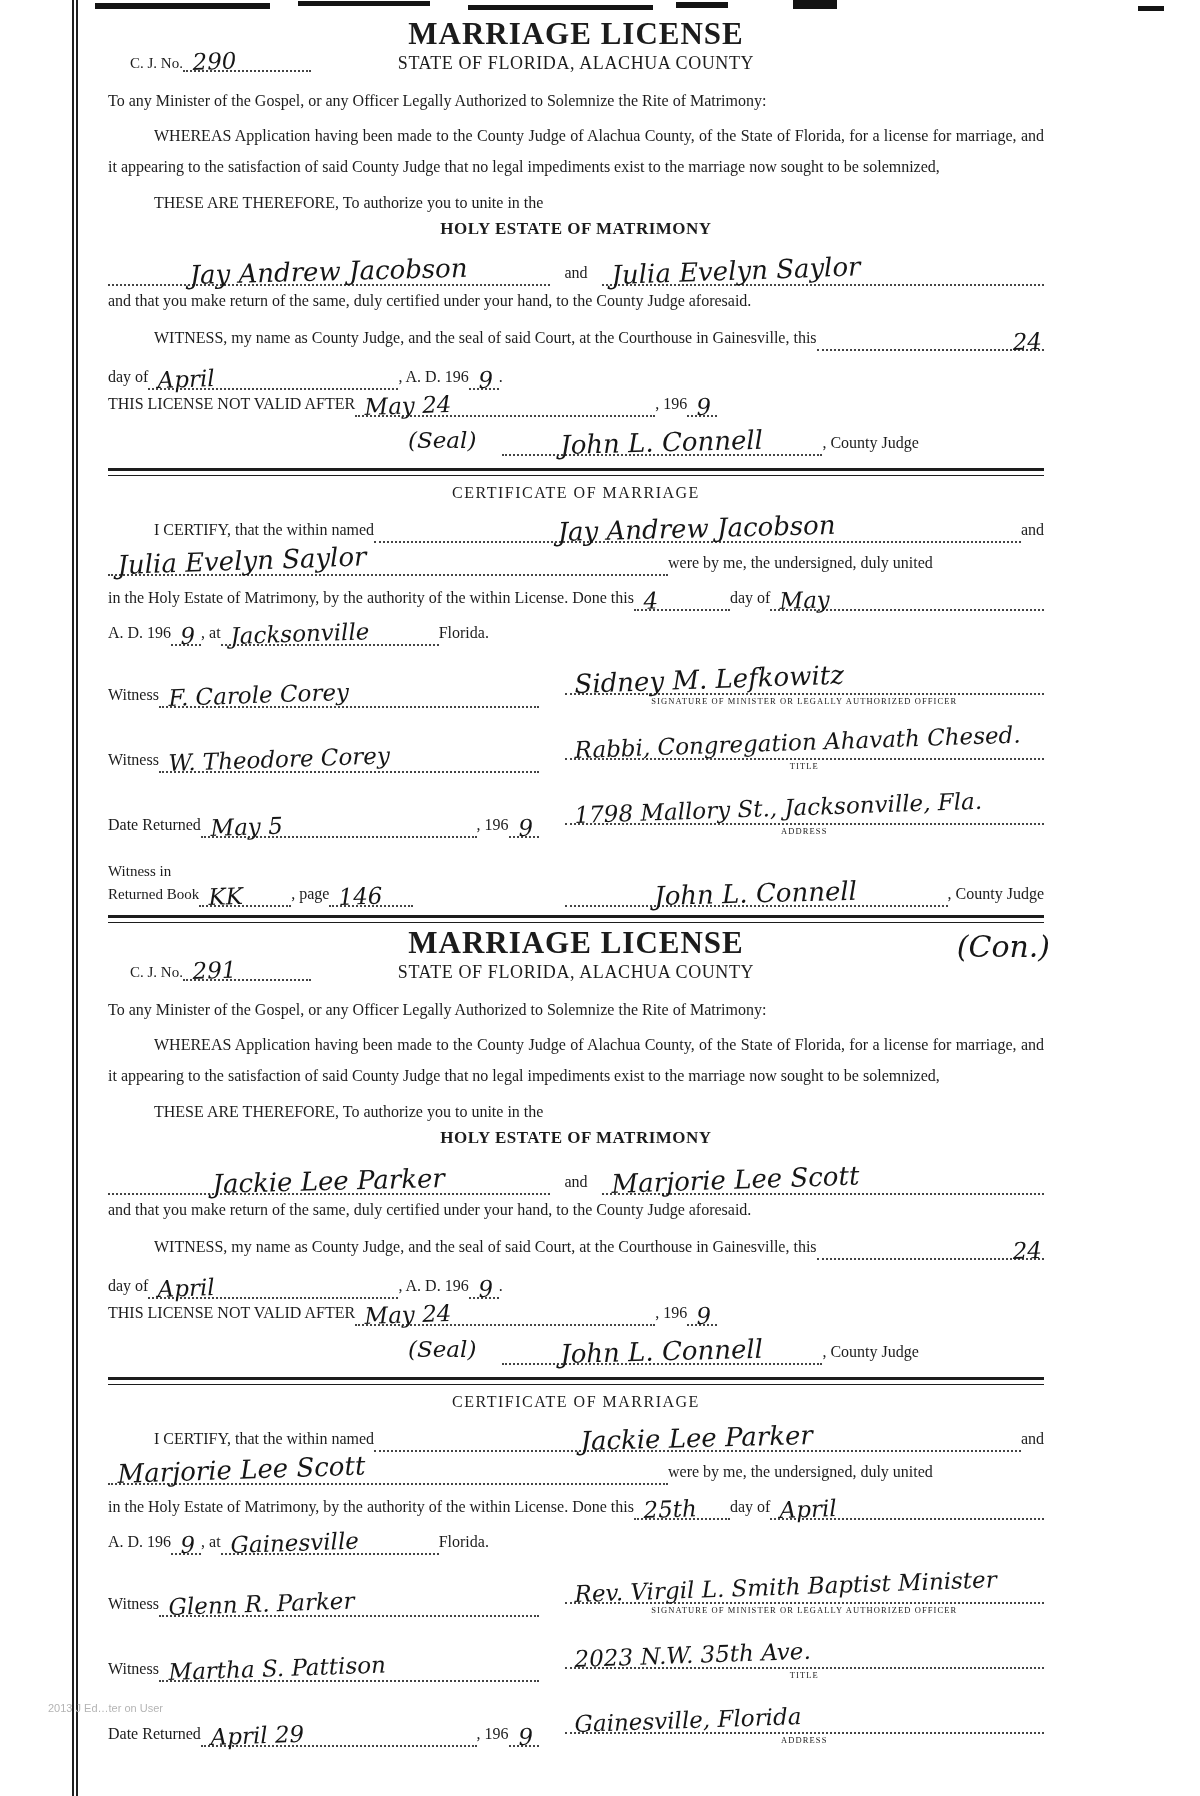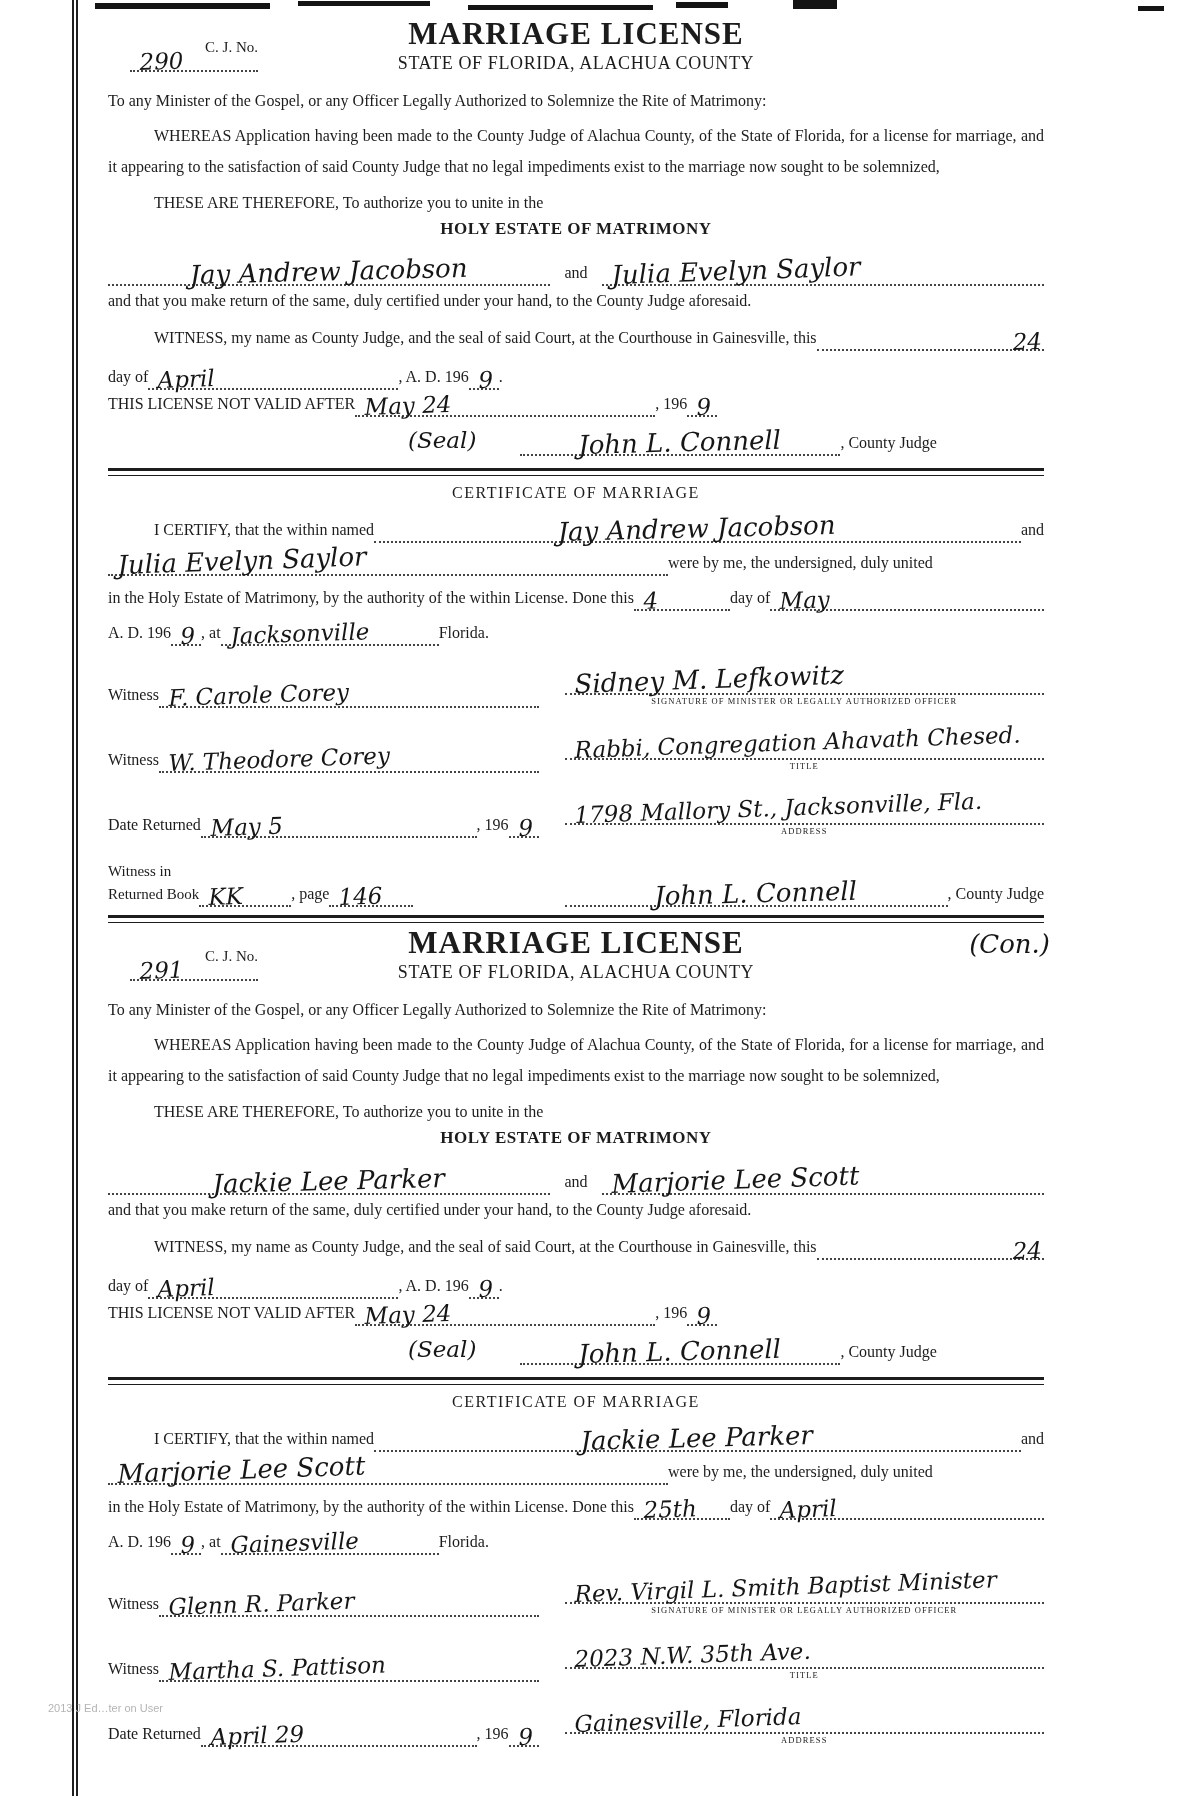--- a/index.html
+++ b/index.html
@@ -23,23 +23,23 @@
   .sb6{left:1138px;top:6px;width:26px;height:5px;}
 
   .lic-head{position:relative;text-align:center;margin-top:4px;}
   .titleblock h1{
     margin:0;font-size:31px;line-height:32px;letter-spacing:1px;
     font-weight:bold;font-family:"Liberation Serif",serif;
   }
   .subtitle{font-size:18px;letter-spacing:.6px;margin-top:3px;}
   .cjno{
     position:absolute;left:22px;bottom:2px;font-size:15px;
-    display:flex;align-items:flex-end;flex-direction:column;
-  }
-  .annot{position:absolute;right:-6px;top:2px;font-size:26px;}
+    display:flex;align-items:center;
+  }
+  .annot{position:absolute;right:-6px;top:2px;font-size:30px;}
 
   .line{display:flex;align-items:baseline;line-height:27px;font-size:16px;}
   p{margin:0;font-size:16px;}
   .addressee{margin-top:14px;line-height:26px;}
   .whereas{margin-top:6px;line-height:31px;text-align:justify;text-indent:46px;}
   .indent{text-indent:46px;}
   .ind{width:46px;flex:0 0 46px;}
   .therefore{margin-top:8px;line-height:26px;}
   .holy{margin-top:3px;text-align:center;font-weight:bold;font-size:17px;letter-spacing:.5px;}
 
@@ -72,21 +72,21 @@
   .hw-word{font-size:23px;}
 
   .names{margin-top:20px;}
   .names .andword{padding:0 14px;}
   .return{margin-top:2px;line-height:26px;}
   .wclause{margin-top:10px;}
   .dayof{margin-top:12px;}
   .notvalid{}
   .sealrow{margin-top:10px;}
   .sealrow .spacer{width:300px;flex:0 0 300px;}
-  .sealrow .hw-word{margin-right:44px;}
+  .sealrow .hw-word{margin-right:26px;}
 
   .sep{border-top:3px solid #1d1d1d;border-bottom:1px solid #1d1d1d;height:4px;margin-top:12px;}
   .sep-end{margin-top:8px;}
 
   .cert-title{margin-top:8px;text-align:center;font-size:16px;letter-spacing:1.5px;}
   .certify{margin-top:14px;}
   .brideline{margin-top:6px;}
   .authline{margin-top:8px;}
   .adline{margin-top:8px;}
   .dot-bride{width:560px;flex:0 0 560px;}

